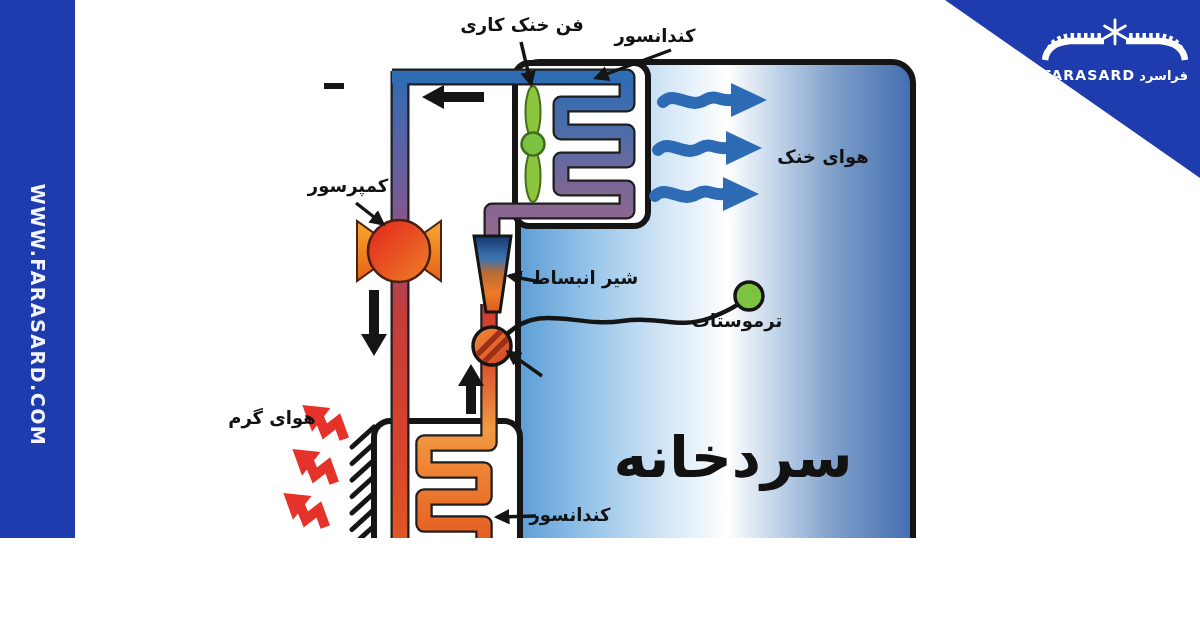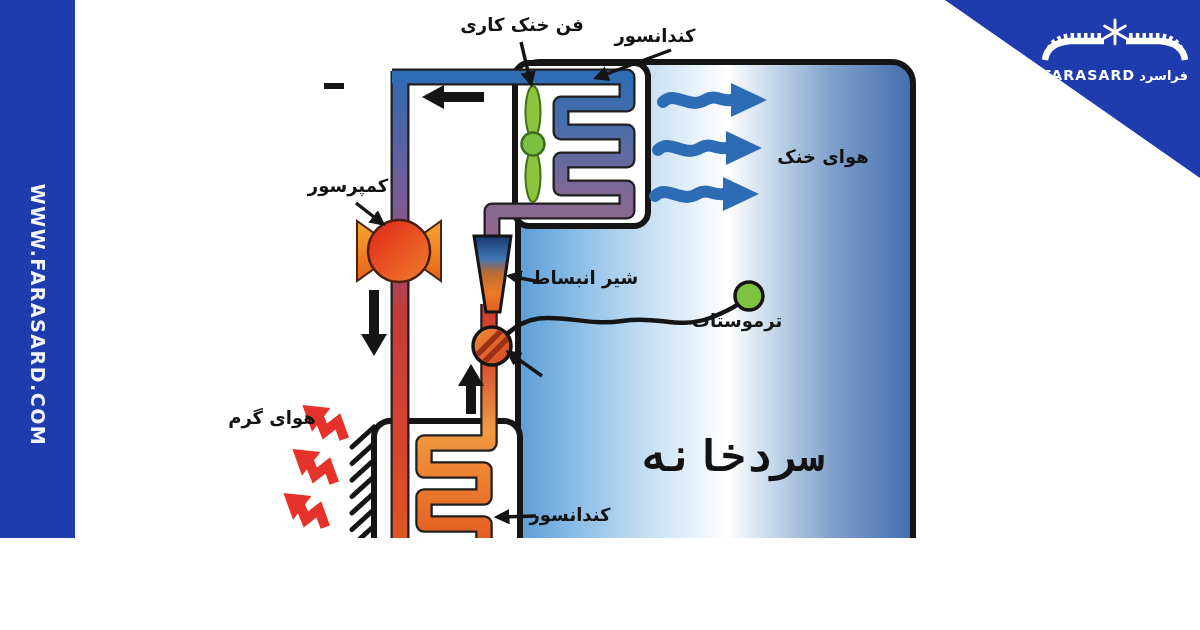--- a/index.html
+++ b/index.html
@@ -31,21 +31,21 @@
   .brandline { display:flex; justify-content:center; align-items:baseline; gap:4px;
                font-weight:bold; font-size:14px; letter-spacing:1.2px; margin-top:1px; }
   .brandline .fa { font-size:13px; letter-spacing:0; }
 
   
   .lbl {
     position:absolute; transform:translate(-50%,-50%); z-index:3;
     font-weight:bold; font-size:18px; color:#121212; white-space:nowrap;
     direction:rtl; text-align:center;
   }
-  .room-title { font-size:43px; letter-spacing:1px;font-family:Liberation Mono, monospace; }
+  .room-title { font-size:57px; letter-spacing:1px; }
 </style>
 </head>
 <body>
 
 <div class="canvas">
 
   <svg class="diagram-svg" width="1200" height="630" viewBox="0 0 1200 630">
     <defs>
       <linearGradient id="roomG" x1="0" y1="0" x2="1" y2="0">
         <stop offset="0" stop-color="#5c9dd6"></stop>

